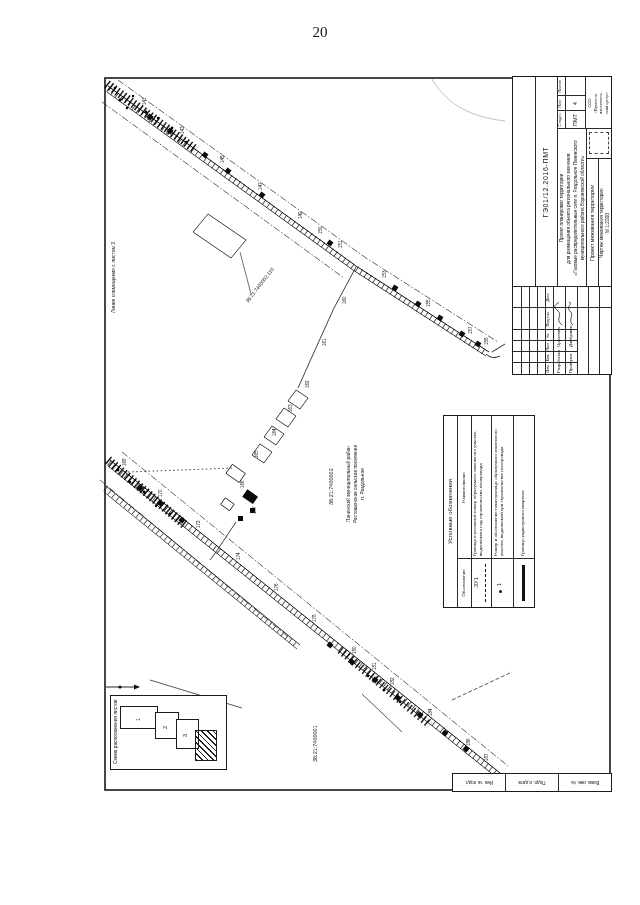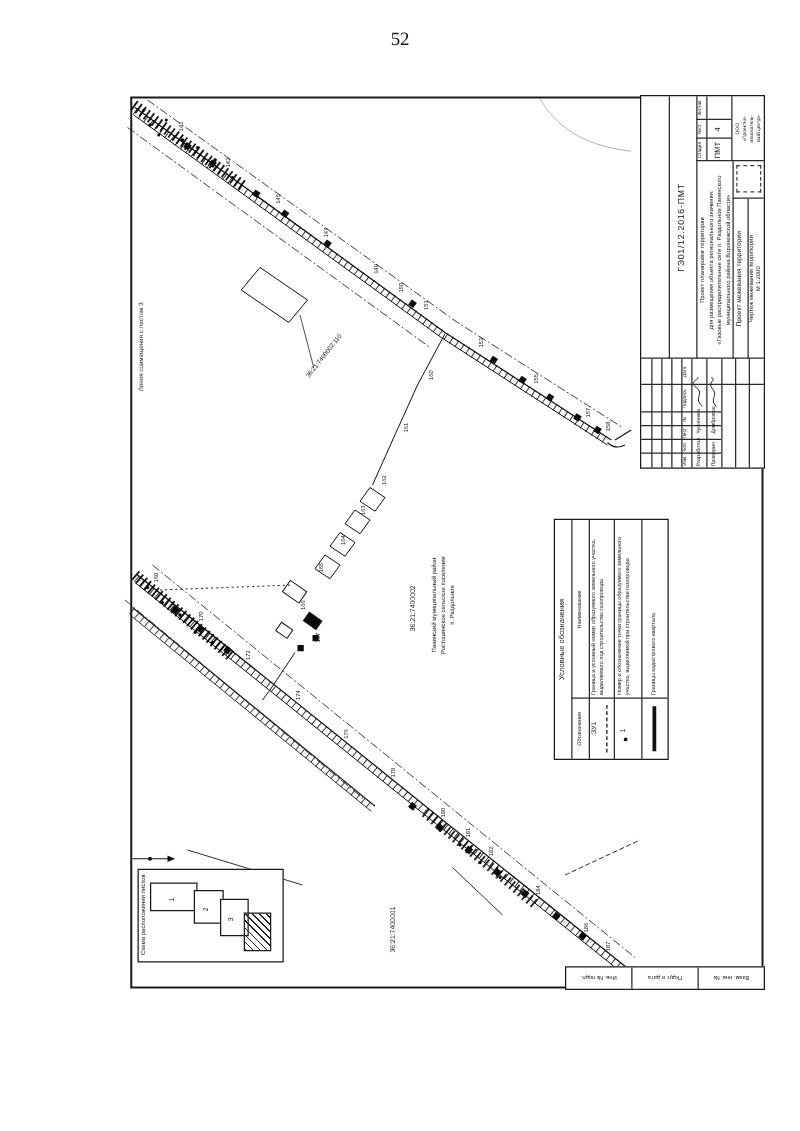--- a/index.html
+++ b/index.html
@@ -23,21 +23,21 @@
   #side-strip .sscell{flex:1;border-left:1px solid #2a2a2a;font-size:4.6px;
       display:flex;align-items:center;justify-content:center;color:#151515;}
   #side-strip .sscell:first-child{border-left:none;}
   .hatch{background:repeating-linear-gradient(45deg,#222 0px,#222 1px,transparent 1px,transparent 4px);}
   .dashbox{position:absolute;border:1px dashed #444;}
   svg{display:block;}
 </style>
 </head>
 <body>
 
-<div id="page-number">52</div>
+<div id="page-number">20</div>
 
 <svg class="abs" style="left:0;top:0" width="640" height="905" viewBox="0 0 640 905">
 
   <rect x="105" y="78" width="505" height="712" fill="none" stroke="#1a1a1a" stroke-width="1.6"></rect>
 
   <path d="M432,79 C448,106 472,117 505,121" fill="none" stroke="#555" stroke-width="0.6" opacity="0.6"></path>
 
   <path d="M108,86 L356,266 L489,352" fill="none" stroke="#111" stroke-width="1"></path>
   <path d="M107,92 L353,270 L486,356" fill="none" stroke="#111" stroke-width="0.8"></path>
   <path d="M108,89 L355,268 L487,354" fill="none" stroke="#111" stroke-width="6" stroke-dasharray="0.8 4.4" opacity="0.85"></path>

